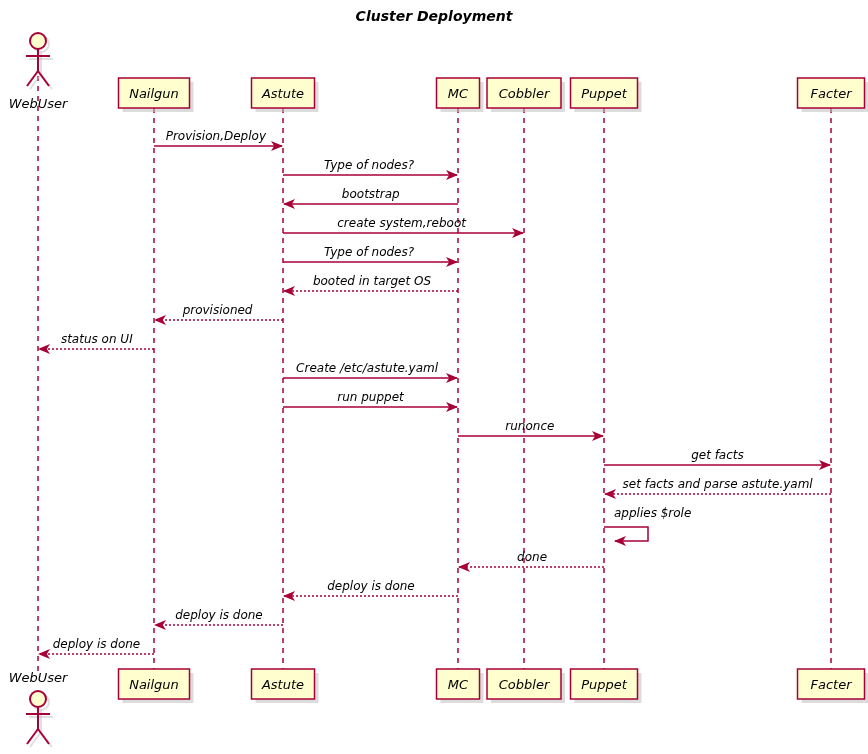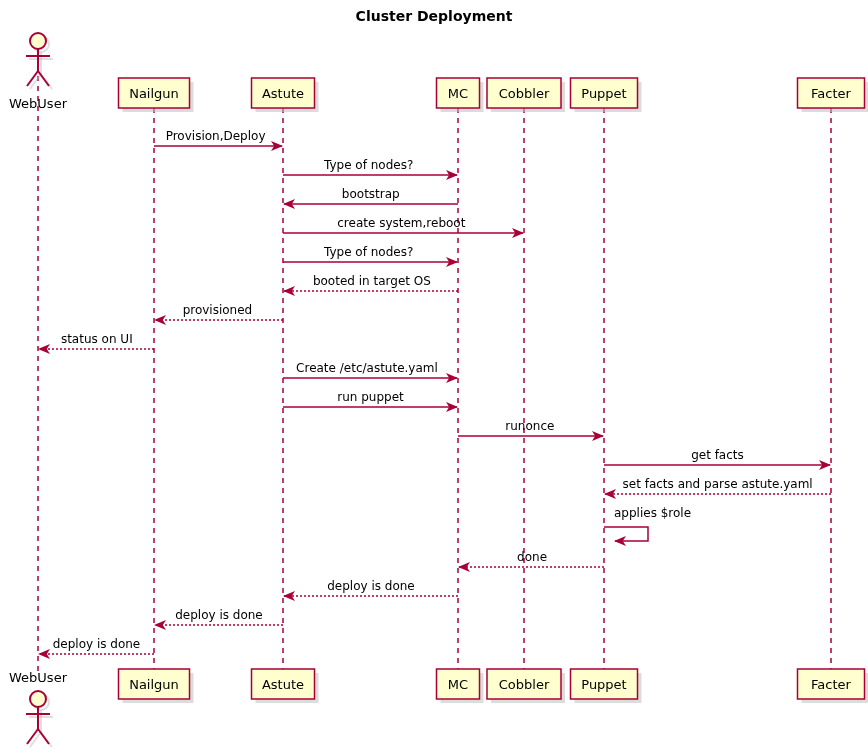--- a/index.html
+++ b/index.html
@@ -9,20 +9,21 @@
   }
   body {
     font-family: "DejaVu Sans", sans-serif;
   }
   #diagram-root {
     position: relative;
     width: 868px;
     height: 754px;
     overflow: hidden;
     background: #FFFFFF;
+    font-style: italic;
   }
   #diagram-svg {
     position: absolute;
     left: 0;
     top: 0;
     width: 868px;
     height: 754px;
     display: block;
   }
   .title-text {

